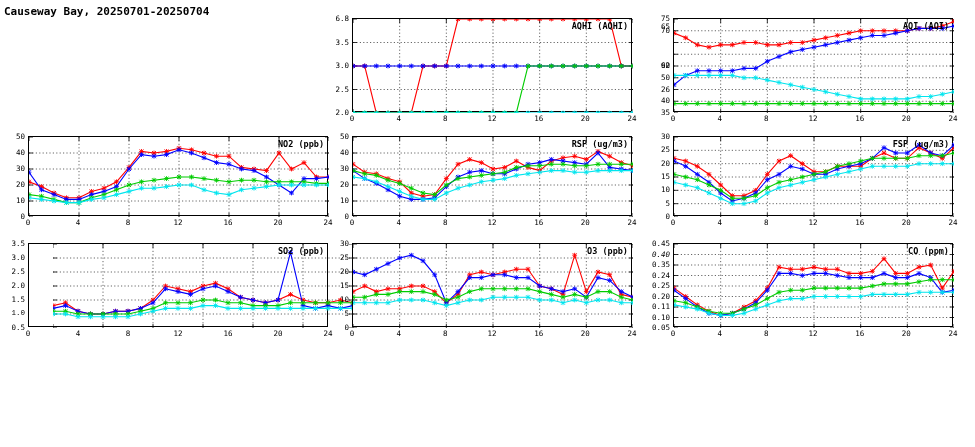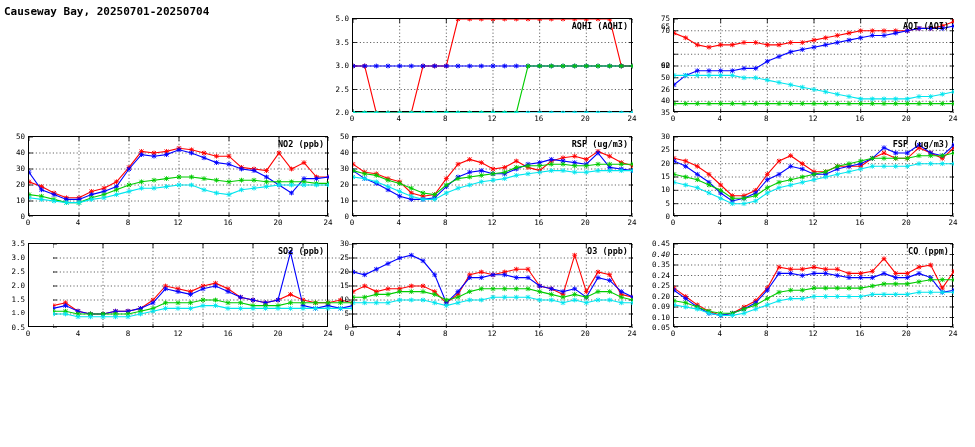--- a/index.html
+++ b/index.html
@@ -160,21 +160,21 @@
             <path d="M254.66666666666663,92L258.66666666666663,96M254.66666666666663,96L258.66666666666663,92M256.66666666666663,91.6L256.66666666666663,96.4M254.26666666666662,94L259.0666666666666,94" stroke="#00e5ee" stroke-width="0.9" fill="none"></path>
             <path d="M266.33333333333337,92L270.33333333333337,96M266.33333333333337,96L270.33333333333337,92M268.33333333333337,91.6L268.33333333333337,96.4M265.9333333333334,94L270.73333333333335,94" stroke="#00e5ee" stroke-width="0.9" fill="none"></path>
             <path d="M278,92L282,96M278,96L282,92M280,91.6L280,96.4M277.6,94L282.4,94" stroke="#00e5ee" stroke-width="0.9" fill="none"></path>
           </svg>
           <div class="ptitle">AQHI (AQHI)</div>
         </div>
         <div class="ylab" style="top: 94px;">2.0</div>
         <div class="ylab" style="top: 70.5px;">2.5</div>
         <div class="ylab" style="top: 47px;">3.0</div>
         <div class="ylab" style="top: 23.5px;">3.5</div>
-        <div class="ylab" style="top: 0px;">5.0</div>
+        <div class="ylab" style="top: 0px;">6.8</div>
         <div class="xlab" style="left: 0px;">0</div>
         <div class="xlab" style="left: 46.6667px;">4</div>
         <div class="xlab" style="left: 93.3333px;">8</div>
         <div class="xlab" style="left: 140px;">12</div>
         <div class="xlab" style="left: 186.667px;">16</div>
         <div class="xlab" style="left: 233.333px;">20</div>
         <div class="xlab" style="left: 280px;">24</div>
       </div>
       <div class="panel" style="left: 673px; top: 18px; width: 280px; height: 94px;">
         <div class="plotbox" style="width: 280px; height: 94px;">
@@ -1303,21 +1303,21 @@
             <path d="M231.33333333333334,48.400000000000006L235.33333333333334,52.400000000000006M231.33333333333334,52.400000000000006L235.33333333333334,48.400000000000006M233.33333333333334,48.00000000000001L233.33333333333334,52.800000000000004M230.93333333333334,50.400000000000006L235.73333333333335,50.400000000000006" stroke="#00e5ee" stroke-width="0.9" fill="none"></path>
             <path d="M243,46.300000000000004L247,50.300000000000004M243,50.300000000000004L247,46.300000000000004M245,45.900000000000006L245,50.7M242.6,48.300000000000004L247.4,48.300000000000004" stroke="#00e5ee" stroke-width="0.9" fill="none"></path>
             <path d="M254.66666666666663,46.300000000000004L258.66666666666663,50.300000000000004M254.66666666666663,50.300000000000004L258.66666666666663,46.300000000000004M256.66666666666663,45.900000000000006L256.66666666666663,50.7M254.26666666666662,48.300000000000004L259.0666666666666,48.300000000000004" stroke="#00e5ee" stroke-width="0.9" fill="none"></path>
             <path d="M266.33333333333337,46.300000000000004L270.33333333333337,50.300000000000004M266.33333333333337,50.300000000000004L270.33333333333337,46.300000000000004M268.33333333333337,45.900000000000006L268.33333333333337,50.7M265.9333333333334,48.300000000000004L270.73333333333335,48.300000000000004" stroke="#00e5ee" stroke-width="0.9" fill="none"></path>
             <path d="M278,46.300000000000004L282,50.300000000000004M278,50.300000000000004L282,46.300000000000004M280,45.900000000000006L280,50.7M277.6,48.300000000000004L282.4,48.300000000000004" stroke="#00e5ee" stroke-width="0.9" fill="none"></path>
           </svg>
           <div class="ptitle">CO (ppm)</div>
         </div>
         <div class="ylab" style="top: 84px;">0.05</div>
         <div class="ylab" style="top: 73.5px;">0.10</div>
-        <div class="ylab" style="top: 63px;">0.09</div>
+        <div class="ylab" style="top: 63px;">0.11</div>
         <div class="ylab" style="top: 52.5px;">0.20</div>
         <div class="ylab" style="top: 42px; padding-left: 26px;">0.25</div>
         <div class="ylab" style="top: 31.5px;">0.24</div>
         <div class="ylab" style="top: 21px;">0.35</div>
         <div class="ylab" style="top: 10.5px; font-style: italic;">0.40</div>
         <div class="ylab" style="top: 0px;">0.45</div>
         <div class="xlab" style="left: 0px;">0</div>
         <div class="xlab" style="left: 46.6667px;">4</div>
         <div class="xlab" style="left: 93.3333px;">8</div>
         <div class="xlab" style="left: 140px;">12</div>

